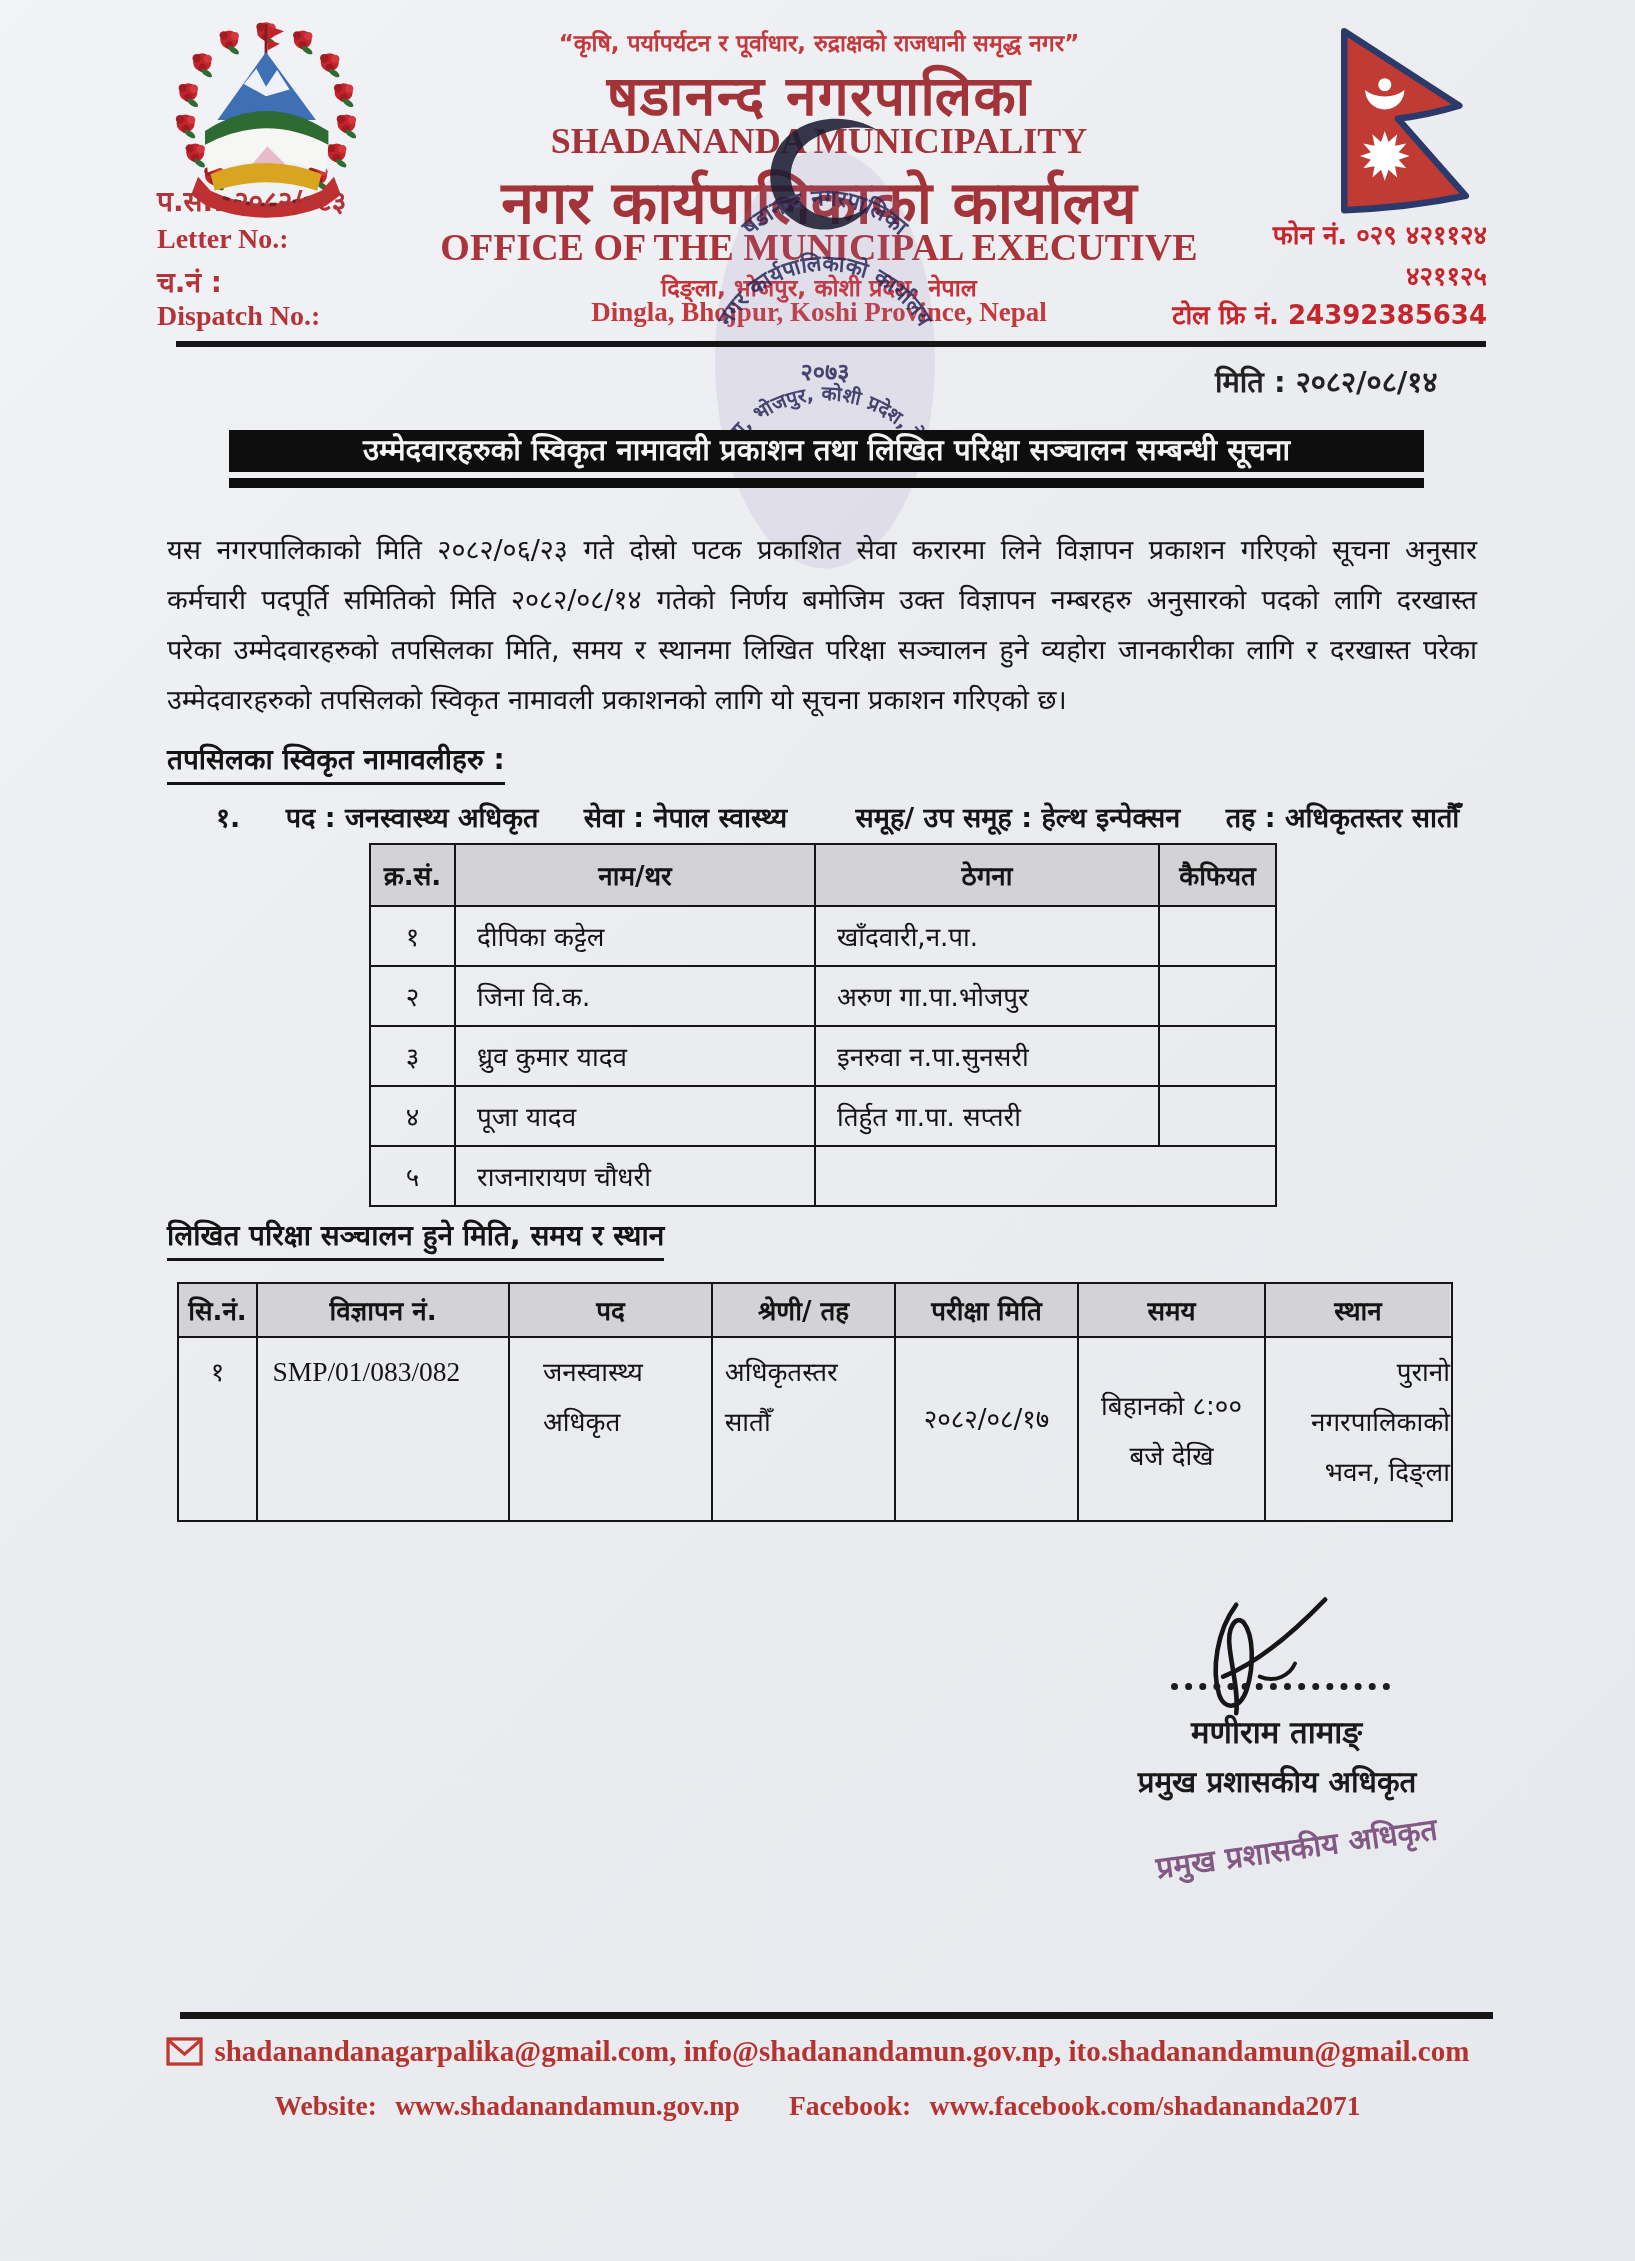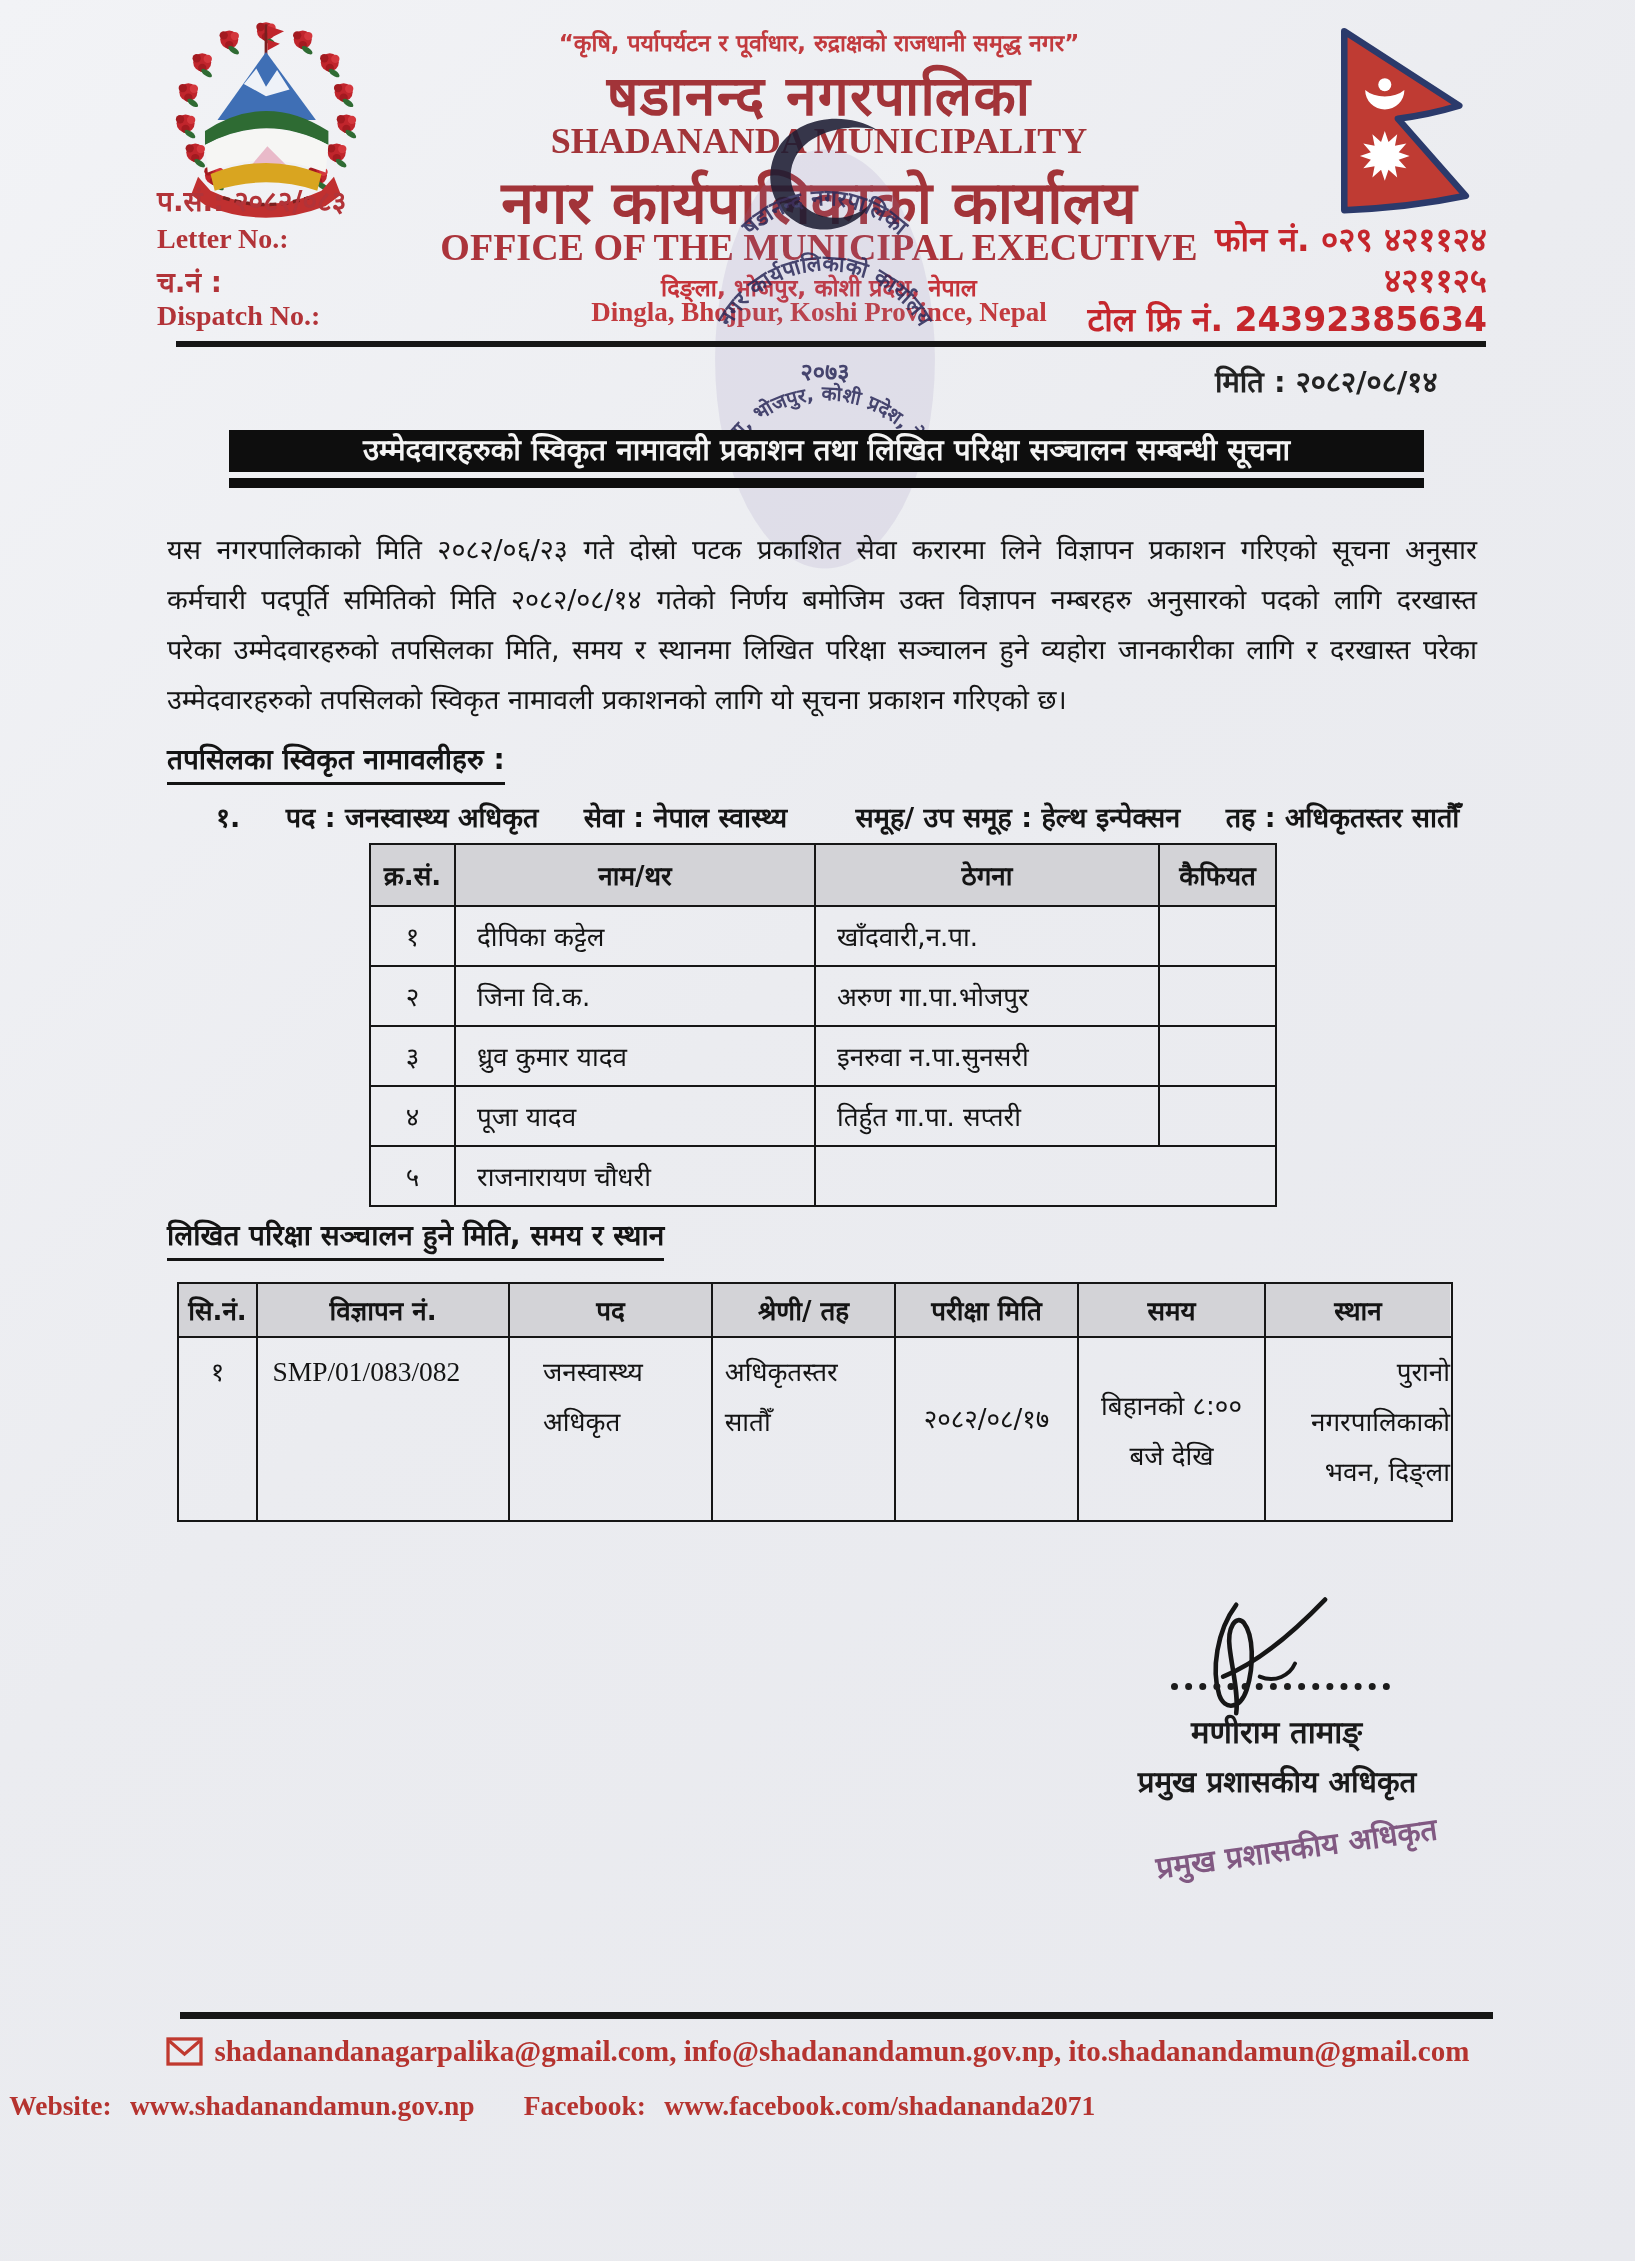--- a/index.html
+++ b/index.html
@@ -21,21 +21,21 @@
   .slogan{top:26px;font-size:23px;font-weight:700;color:#c23a3e;}
   .muni-np{top:56px;font-size:55px;font-weight:700;color:#a23439;letter-spacing:1.3px;}
   .muni-en{top:120px;font-size:36px;font-weight:700;color:#a23439;}
   .office-np{top:160px;font-size:59px;font-weight:700;color:#a23439;}
   .office-en{top:225px;font-size:38px;font-weight:700;color:#ab343b;}
   .addr-np{top:271px;font-size:23.6px;font-weight:700;color:#c5333a;}
   .addr-en{top:297px;font-size:27px;font-weight:700;color:#c23a3e;}
   
   .ref-line{left:157px;font-size:28px;font-weight:700;color:#b23338;}
   
-  .contact{left:1061px;width:426px;text-align:right;font-weight:700;color:#c5262c;font-size:33px;}
+  .contact{left:1061px;width:426px;text-align:right;font-weight:700;color:#c5262c;font-size:26px;}
   .rule{background:#161616;height:5.9px;}
   .date-line{left:1215px;top:361px;font-size:29px;font-weight:700;color:#222;}
   
   .banner{left:229px;top:430px;width:1195px;}
   .banner .bar{background:#0e0e0e;color:#f4f4f4;font-size:29.5px;font-weight:700;text-align:center;height:42px;line-height:41px;white-space:nowrap;}
   .banner .gap{height:5.9px;}
   .banner .strip{height:9.8px;background:#0e0e0e;}
   
   .body-par{left:167px;top:525px;width:1310px;font-size:27px;line-height:50px;color:#151515;}
   .body-line{text-align:justify;text-align-last:justify;}
@@ -68,21 +68,21 @@
   .t2 .tdata .xdate{text-align:center;padding-top:56px;}
   .t2 .tdata .xtime{text-align:center;padding-top:43px;}
   .t2 .tdata .venue{text-align:right;}
   
   .dotline{left:1171px;top:1683px;width:219px;border-bottom:7.2px dotted #1c1c1c;}
   .sig-name{left:1113px;top:1710px;width:327px;text-align:center;font-size:31px;font-weight:700;color:#1a1a1a;}
   .sig-title{left:1087px;top:1760px;width:380px;text-align:center;font-size:29.5px;font-weight:700;color:#1a1a1a;}
   .purple-stamp{left:1126px;top:1827px;width:341px;text-align:center;font-size:30px;font-weight:700;color:#6f4070;transform:rotate(-8deg);opacity:.85;}
   
   .email-line{left:0;top:2035px;width:1635px;display:flex;align-items:center;justify-content:center;gap:11.8px;color:#b5332f;font-weight:700;font-size:29px;font-family:"Liberation Serif",serif;}
-  .web-line{left:0;top:2090px;width:1635px;text-align:left;color:#b5332f;font-weight:700;font-size:27.5px;font-family:"Liberation Serif",serif;}
+  .web-line{left:0;top:2090px;width:1635px;text-align:center;color:#b5332f;font-weight:700;font-size:27.5px;font-family:"Liberation Serif",serif;}
   .web-line span{margin:0 9.2px;}
 </style>
 </head>
 <body>
 
 <div class="page">
 
   <svg class="abs" style="left:162px;top:9.2px;" width="208" height="217" viewBox="0 0 300 313">
     <defs>
       <g id="flower">

